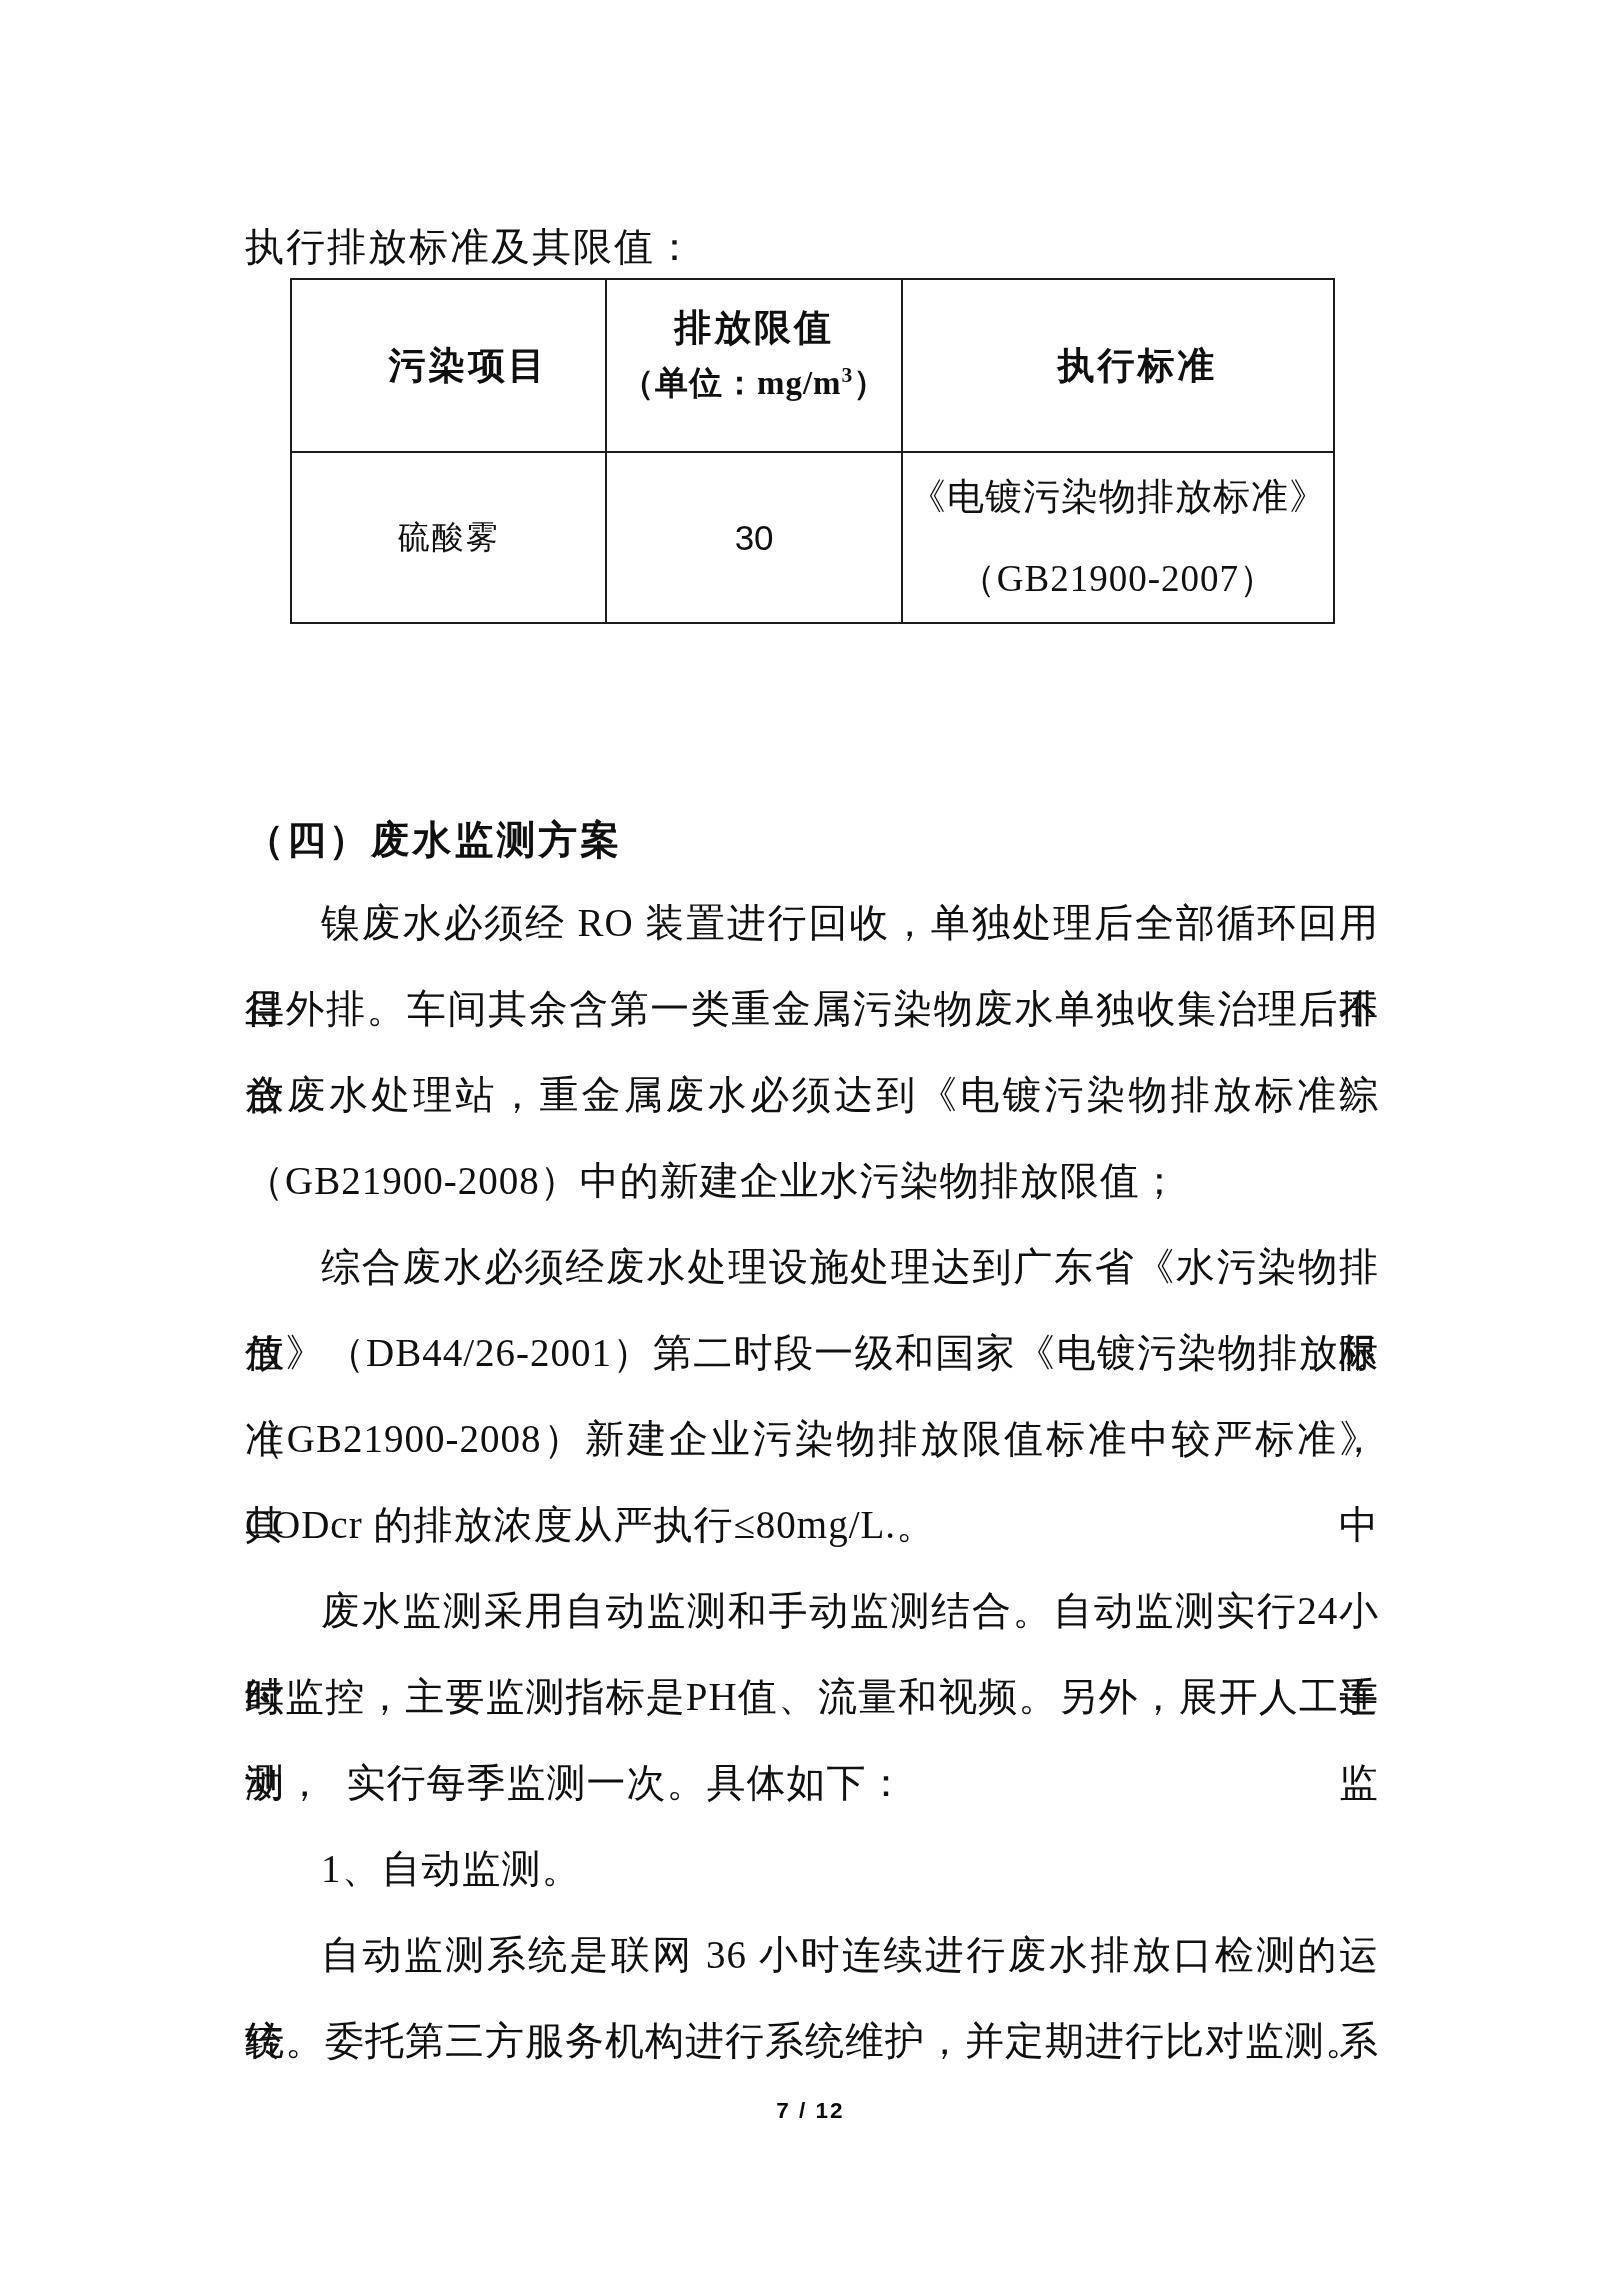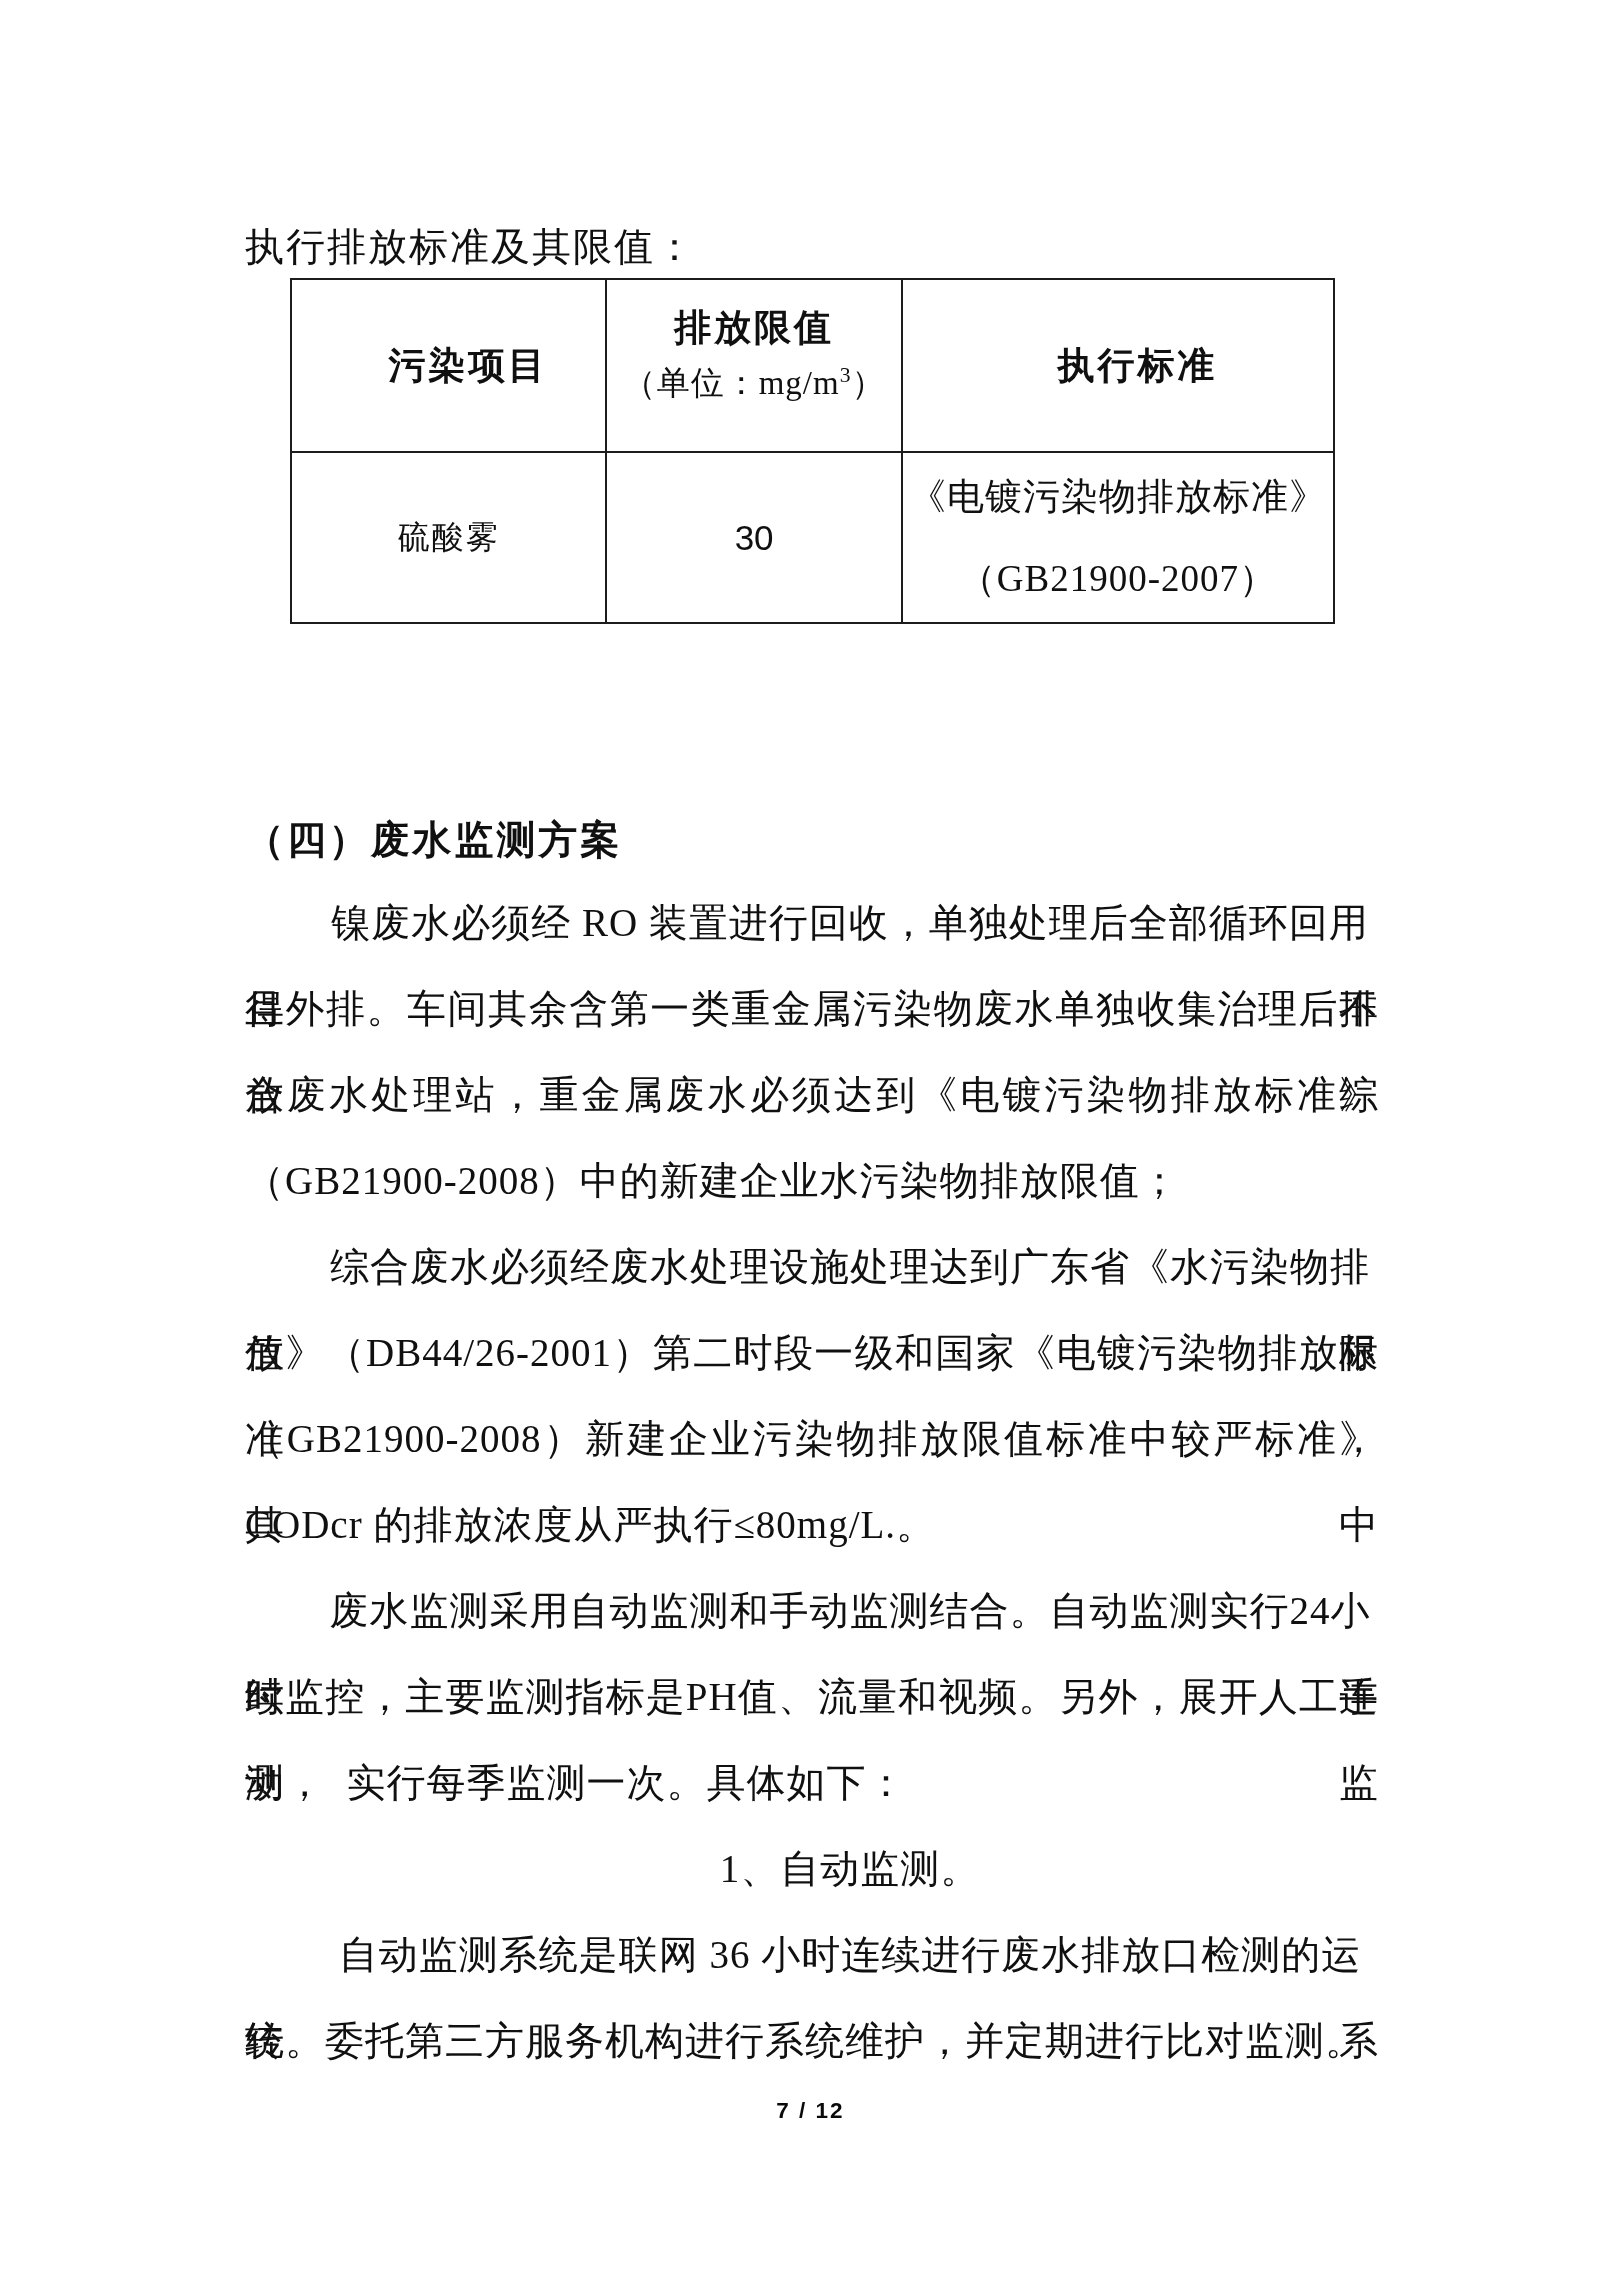--- a/index.html
+++ b/index.html
@@ -28,21 +28,21 @@
   .tc{
     box-sizing:border-box;
     display:flex;flex-direction:column;
     align-items:center;justify-content:center;
     text-align:center;
   }
   .c1{width:316px;border-right:2px solid #1c1c1c;}
   .c2{width:296px;border-right:2px solid #1c1c1c;}
   .c3{width:431px;}
   .hcell{font-weight:bold;font-size:37px;letter-spacing:2.9px;padding-left:39px;}
-  .unitline{font-size:33px;margin-top:8px;letter-spacing:1px;font-weight:normal;}
+  .unitline{font-size:33px;margin-top:8px;letter-spacing:1px;font-weight:bold;}
   .unitline sup{font-size:21.6px;}
   .h2line1{font-weight:bold;font-size:37px;letter-spacing:2.9px;margin-top:-21.6px;}
   .itemcell{font-size:32px;letter-spacing:2px;}
   .limitcell{font-size:35px;font-family:"Liberation Sans","DejaVu Sans",sans-serif;}
   .stdcell{font-size:37px;letter-spacing:1px;line-height:82px;}
   
   .heading{
     position:absolute;left:245px;top:814px;
     font-size:39px;font-weight:bold;letter-spacing:2.9px;line-height:51px;
   }
@@ -52,21 +52,21 @@
   }
   .bline{
     height:86px;line-height:86px;
     white-space:pre-wrap;
     letter-spacing:1px;
   }
   .bline.just{
     text-align:justify;
     text-align-last:justify;
   }
-  .bline.ind{ text-indent:76px;text-align:center; }
+  .bline.ind{ text-indent:76px; }
   
   .footer{
     position:absolute;left:0;top:2096px;width:1621px;
     text-align:center;
     font-family:"Liberation Sans","DejaVu Sans",sans-serif;
     font-weight:bold;font-size:22.5px;line-height:29px;
     color:#0a0a0a;letter-spacing:2px;
   }
 </style>
 </head>

